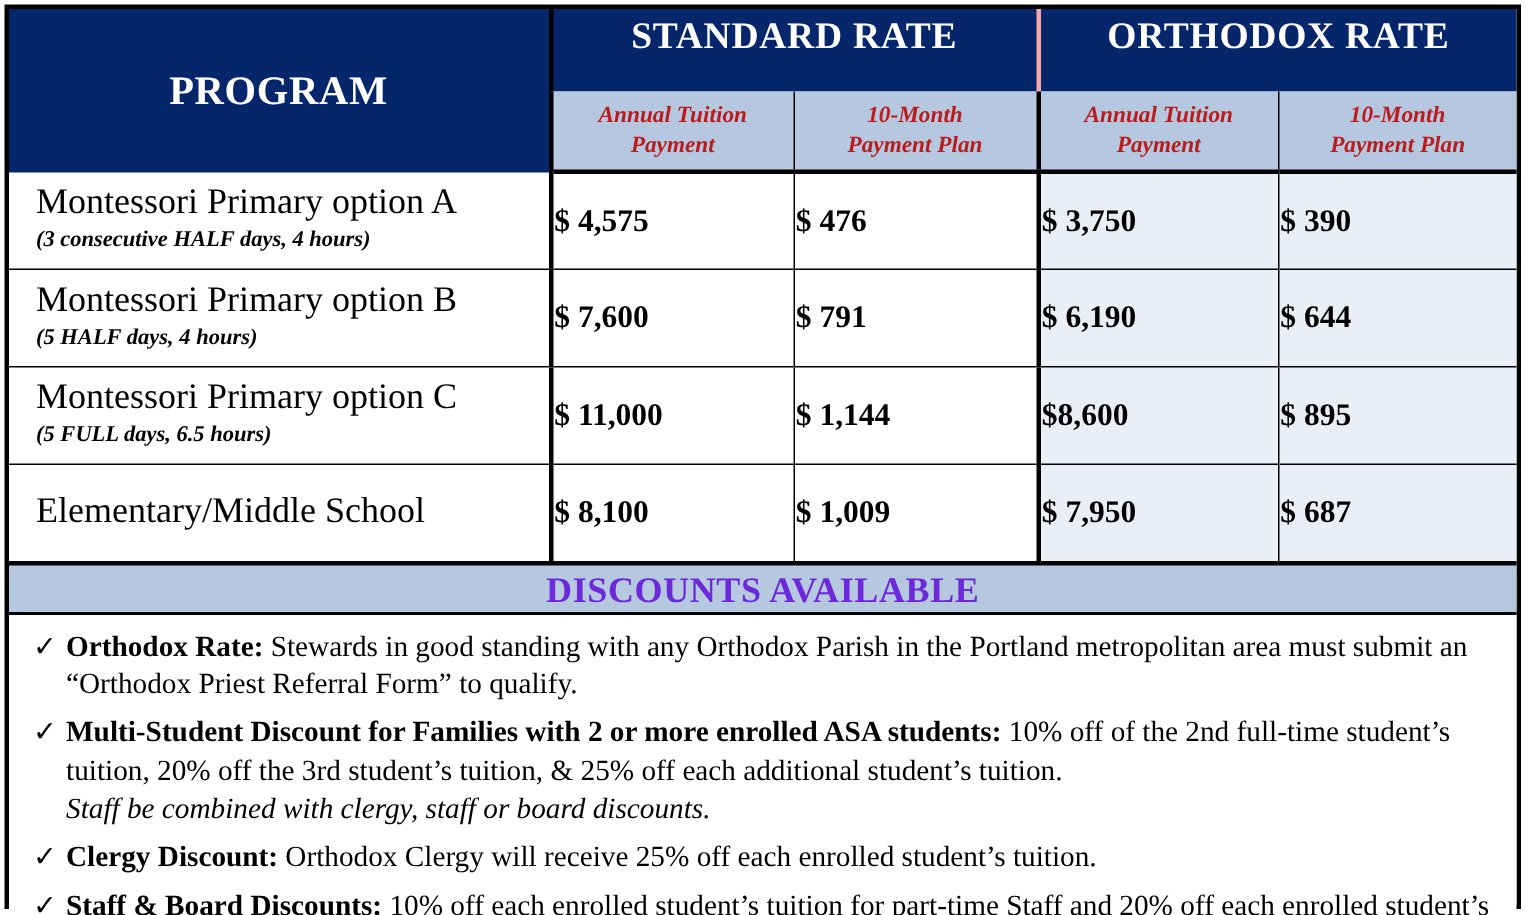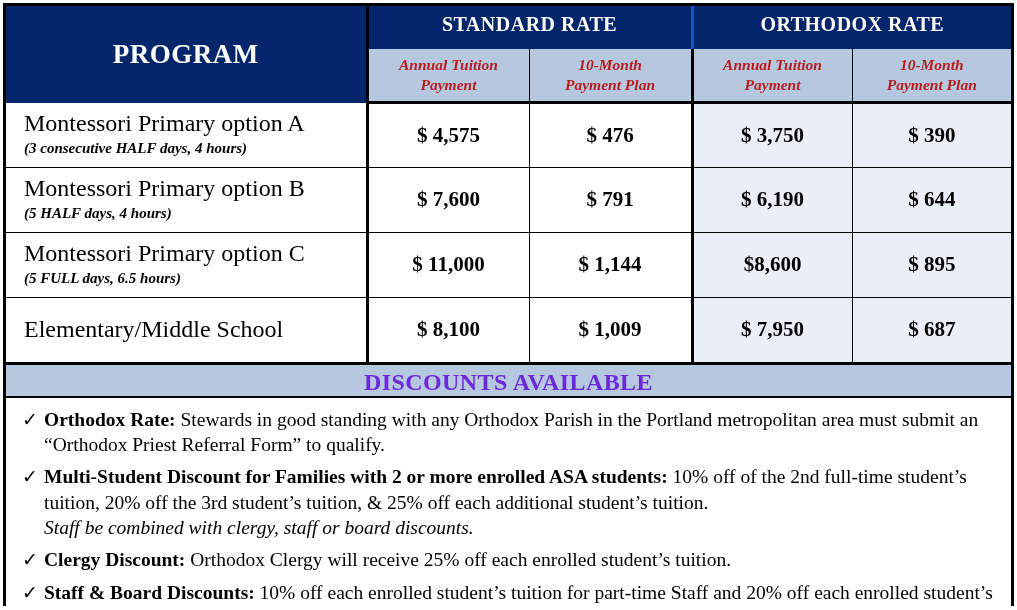--- a/index.html
+++ b/index.html
@@ -53,27 +53,27 @@
     letter-spacing: 0.5px;
     border: 0;
   }
   .hdr-program {
     font-size: 27px;
     padding: 6px 4px;
     vertical-align: middle;
     border-right: 3px solid #000000;
   }
   .hdr-group {
-    font-size: 20px;
+    font-size: 25px;
     height: 33px;
-    padding: 2px 4px 8px 4px;
+    padding: 2px 4px 20px 4px;
     vertical-align: middle;
   }
   .hdr-group.grp-orthodox {
-    border-left: 3px solid #1d4ed8;
+    border-left: 3px solid #fca5a5;
   }
 
   .hdr-sub {
     background: #B6C7E0;
     color: #b91c1c;
     font-weight: bold;
     font-style: italic;
     font-size: 15.5px;
     line-height: 1.28;
     text-align: center;
@@ -108,21 +108,21 @@
   .prog-note {
     font-style: italic;
     font-weight: bold;
     font-size: 15px;
     line-height: 1.15;
     margin-top: 3px;
   }
   td.prog.single .prog-name { padding-top: 2px; }
 
   td.money {
-    text-align: center;
+    text-align: left;
     font-weight: bold;
     font-size: 21px;
   }
   td.money.orth {
     background: #EAEEF7;
   }
   td.money.orth-first {
     border-left: 3px solid #000000;
   }
 

